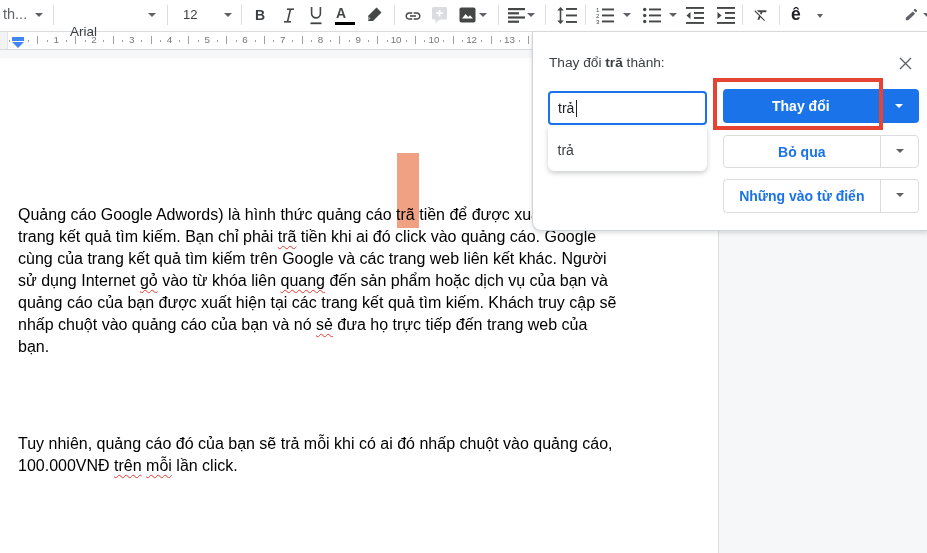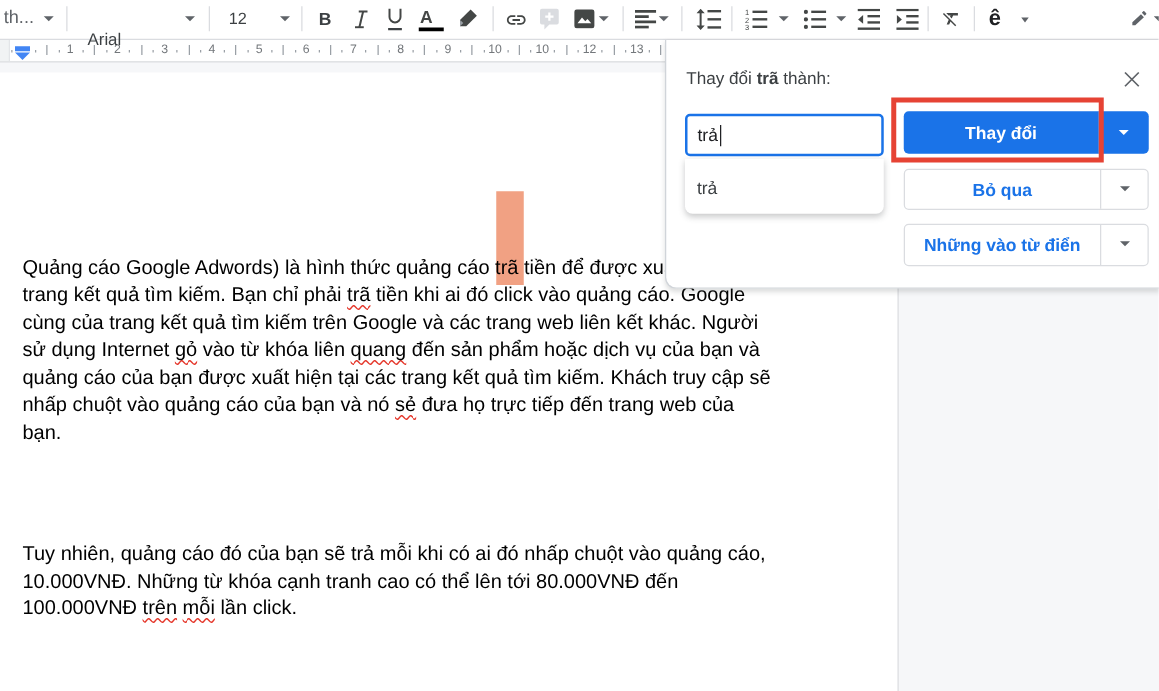--- a/index.html
+++ b/index.html
@@ -75,21 +75,20 @@
     <div>Quảng cáo Google Adwords) là hình thức quảng cáo trã tiền để được xuất hiện trên</div>
     <div>trang kết quả tìm kiếm. Bạn chỉ phải <span class="sq">trã</span> tiền khi ai đó click vào quảng cáo. Google</div>
     <div>cùng của trang kết quả tìm kiếm trên Google và các trang web liên kết khác. Người</div>
     <div>sử dụng Internet <span class="sq">gỏ</span> vào từ khóa liên <span class="sq">quang</span> đến sản phẩm hoặc dịch vụ của bạn và</div>
     <div>quảng cáo của bạn được xuất hiện tại các trang kết quả tìm kiếm. Khách truy cập sẽ</div>
     <div>nhấp chuột vào quảng cáo của bạn và nó <span class="sq">sẻ</span> đưa họ trực tiếp đến trang web của</div>
     <div>bạn.</div>
   </div>
   <div class="abs para" id="p2">
     <div>Tuy nhiên, quảng cáo đó của bạn sẽ trả mỗi khi có ai đó nhấp chuột vào quảng cáo,</div>
-    <div>10.000VNĐ. Những từ khóa cạnh tranh cao có thể lên tới 80.000VNĐ đến</div>
     <div>100.000VNĐ <span class="sq">trên</span> <span class="sq">mỗi</span> lần click.</div>
   </div>
   <div class="abs" id="ruler">
     <div class="abs" id="ticks">
         <div class="abs" style="left:9.0px;top:8.2px;width:1px;height:2.6px;background:#9aa0a6"></div>
         <div class="abs" style="left:27.8px;top:8.2px;width:1px;height:2.6px;background:#9aa0a6"></div>
         <div class="abs" style="left:46.7px;top:8.2px;width:1px;height:2.6px;background:#9aa0a6"></div>
         <div class="abs" style="left:37.3px;top:4.5px;width:1px;height:8px;background:#9aa0a6"></div>
         <div class="abs" style="left:65.6px;top:8.2px;width:1px;height:2.6px;background:#9aa0a6"></div>
         <div class="abs" style="left:84.5px;top:8.2px;width:1px;height:2.6px;background:#9aa0a6"></div>

